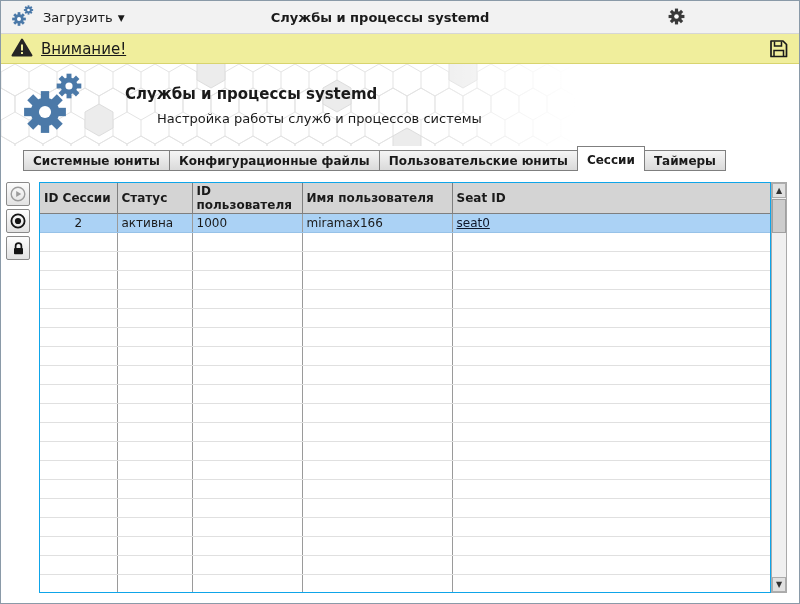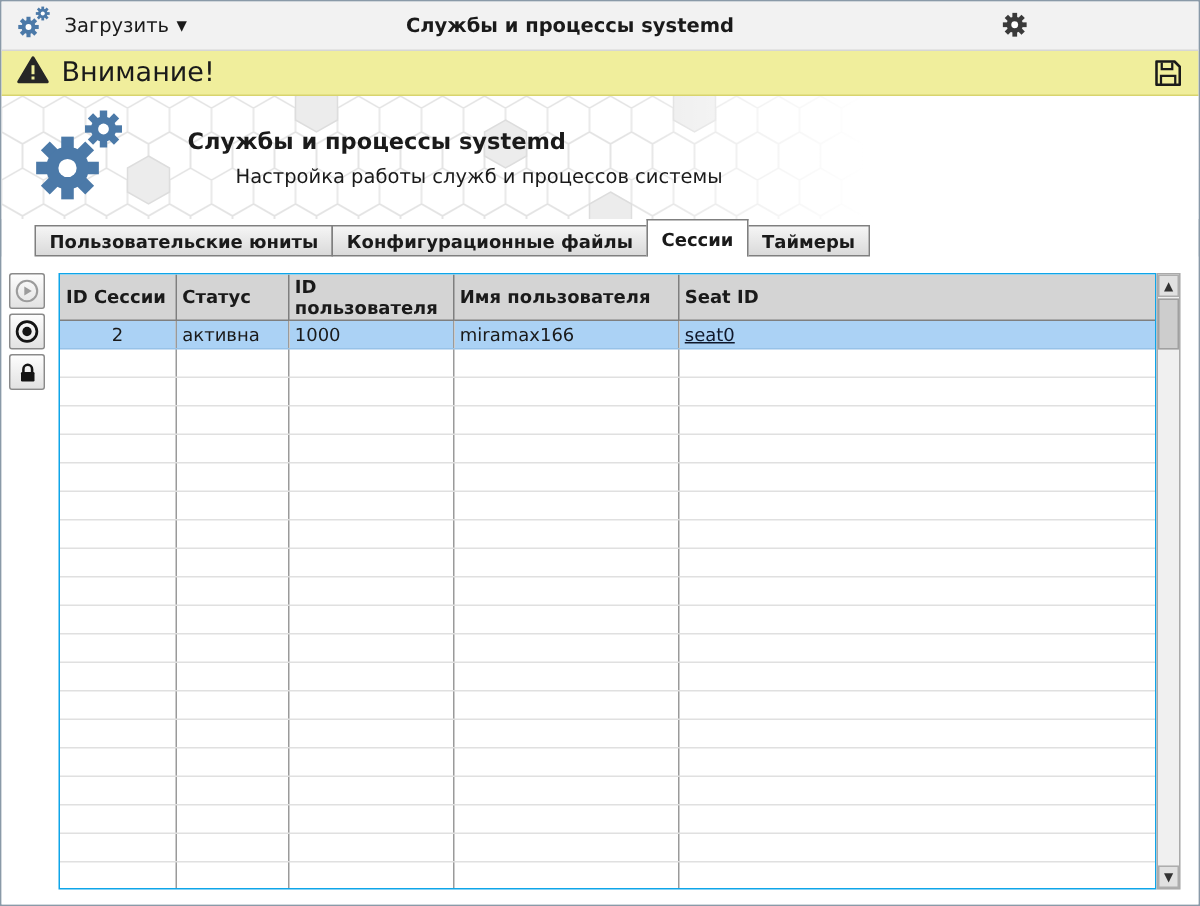--- a/index.html
+++ b/index.html
@@ -18,21 +18,21 @@
   .caret { font-size:9px; position:relative; top:1px; }
   .tb-icon-btn { background:none; border:none; cursor:pointer; display:flex; align-items:center; }
   .win-controls { display:flex; align-items:center; gap:10px; margin-left:6px; }
   .win-controls button { background:none; border:none; cursor:pointer; width:16px; height:16px;
                          display:flex; align-items:center; justify-content:center; }
 
   
   .warnbar { position:absolute; top:33px; left:0; right:0; height:30px; background:#f0ee9c;
              border-bottom:1px solid #d8d46e; display:flex; align-items:center; padding:0 10px; gap:8px; }
   .warnbar .spacer { flex:1; }
-  .warn-label { font-size:18px; }
+  .warn-label { font-size:15px;text-decoration:underline; }
   .warn-save-btn { background:none; border:none; cursor:pointer; display:flex; align-items:center; }
 
   
   .header { position:absolute; top:63px; left:0; right:0; height:82px; background:#fff; overflow:hidden; }
   .hexbg { position:absolute; top:0; left:0; }
   .hex-fade { position:absolute; inset:0;
               background:linear-gradient(90deg, rgba(255,255,255,0) 0%, rgba(255,255,255,0) 52%, #ffffff 72%); }
   .header-inner { position:absolute; inset:0; display:flex; align-items:center; padding-left:18px; }
   .header-gears { width:64px; height:66px; margin-right:42px; flex:none; }
   .h-title { font-size:15px; font-weight:bold; margin-bottom:8px; }
@@ -185,22 +185,23 @@
         <use href="#gear" transform="translate(50,14) scale(1.12)" style="color:#4b79a8"></use>
       </svg>
       <div class="header-text">
         <div class="h-title">Службы и процессы systemd</div>
         <div class="h-sub">Настройка работы служб и процессов системы</div>
       </div>
     </div>
   </div>
 
   <div class="tab-bar">
+      <div class="tab">Системные юниты</div>
+      <div class="tab">Конфигурационные файлы</div>
       <div class="tab">Пользовательские юниты</div>
-      <div class="tab">Конфигурационные файлы</div>
       <div class="tab active">Сессии</div>
       <div class="tab">Таймеры</div>
     </div>
 
   <div class="content">
 
     <div class="side-toolbar">
       <button class="tool-btn">
         <svg width="16" height="16" viewBox="0 0 16 16">
           <circle cx="8" cy="8" r="6.8" fill="none" stroke="#9c9c9c" stroke-width="1.4"></circle>

